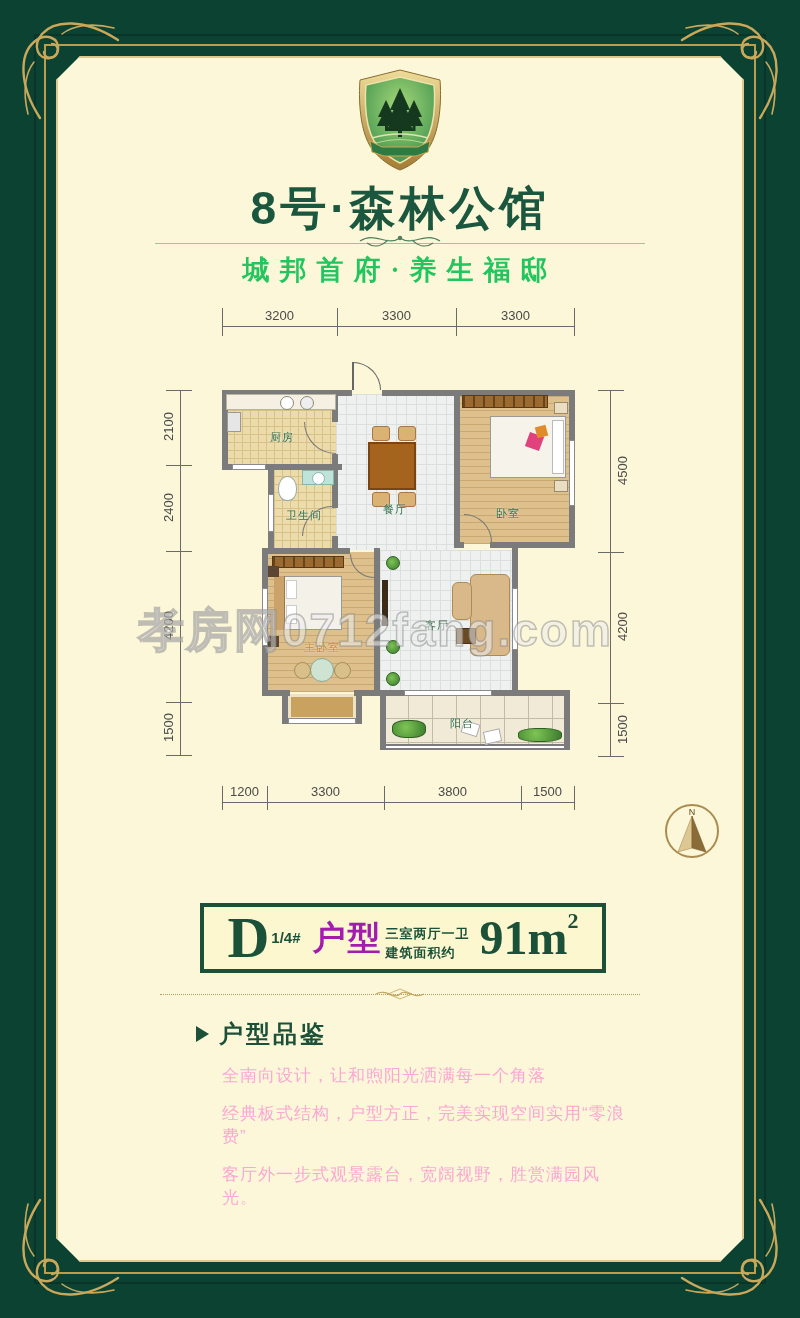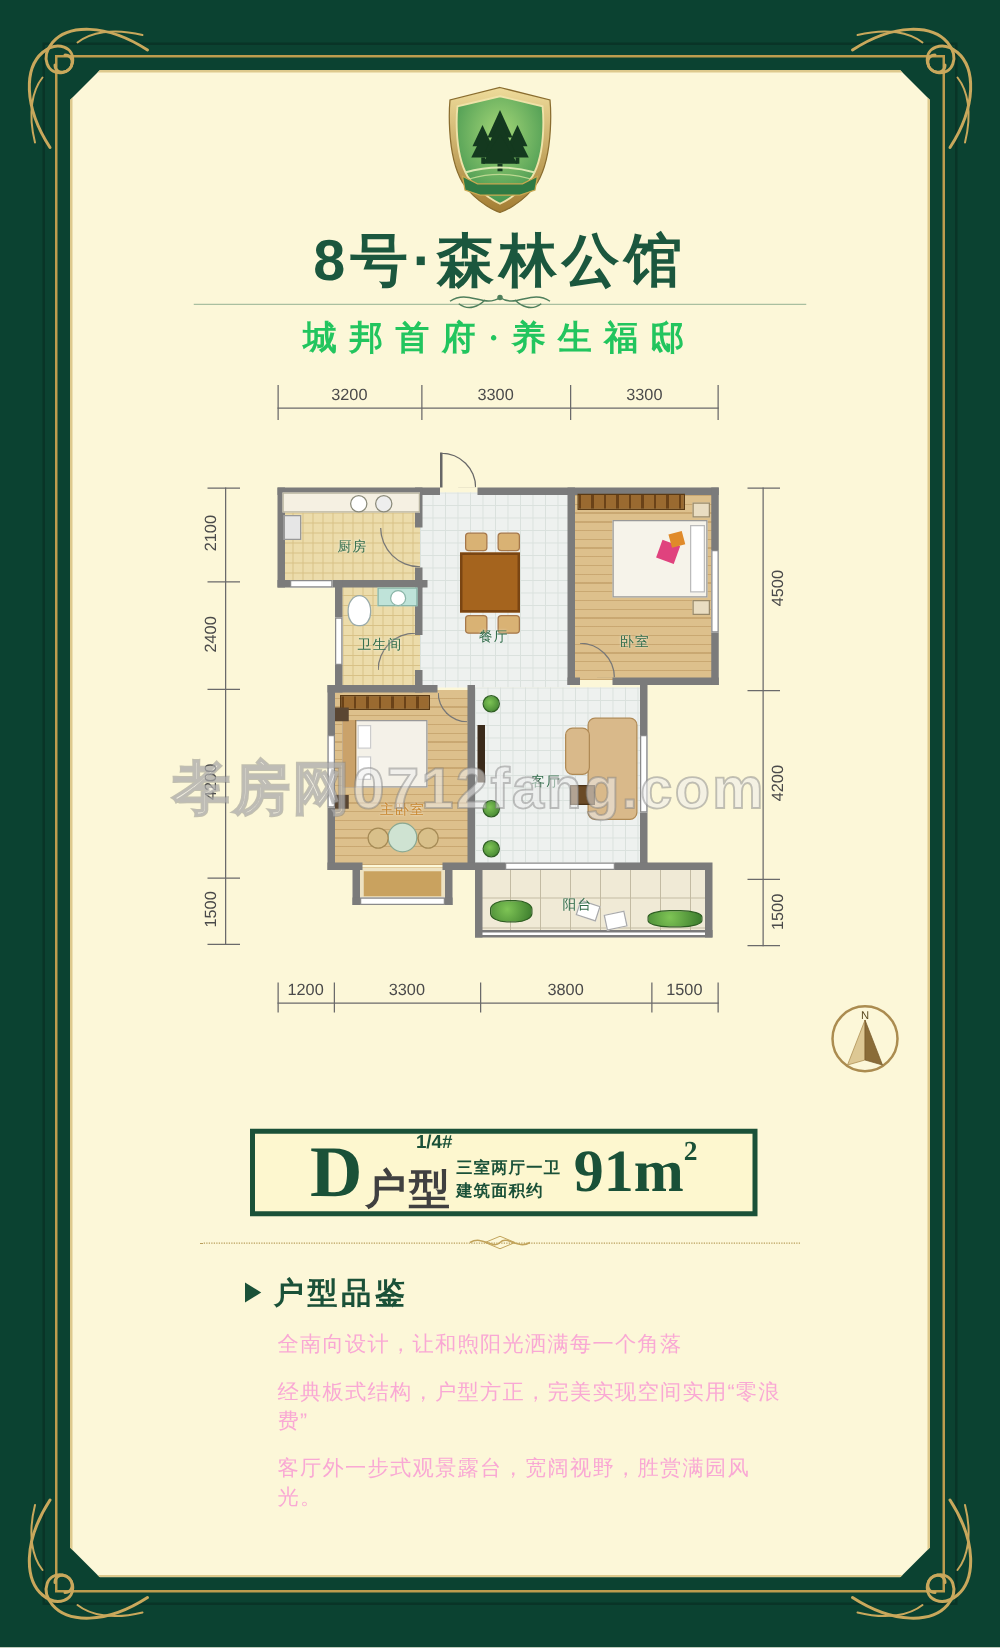--- a/index.html
+++ b/index.html
@@ -280,23 +280,23 @@
 
   <svg class="abs" style="left:663px;top:802px;" width="58" height="58" viewBox="0 0 58 58">
     <circle cx="29" cy="29" r="26" fill="none" stroke="#ab8c50" stroke-width="2"></circle>
     <polygon points="29,14 29,46 15,50" fill="#ddc894" stroke="#ab8c50" stroke-width="0.6"></polygon>
     <polygon points="29,14 29,46 43,50" fill="#8a6c38" stroke="#7a5c2c" stroke-width="0.6"></polygon>
     <text x="29" y="13" text-anchor="middle" font-size="9" fill="#5a4a20" font-family="Liberation Sans, sans-serif">N</text>
   </svg>
 
   <div class="badge">
     <span class="big" style="font-size:58px;line-height:1;">D</span>
-    <span style="display:flex;flex-direction:column;align-items:flex-end;margin-left:2px;gap:12px;">
+    <span style="display:flex;flex-direction:row;align-items:center;margin-left:2px;gap:12px;">
       <span style="font-size:15px;font-weight:bold;color:#1a5138;line-height:1;">1/4#</span>
-      <span style="font-size:33px;font-weight:900;color:#404040;letter-spacing:2px;line-height:1.1;">户型</span>
+      <span style="font-size:33px;font-weight:900;color:#a21caf;letter-spacing:2px;line-height:1.1;">户型</span>
     </span>
     <span style="display:flex;flex-direction:column;margin-left:3px;margin-top:10px;">
       <span style="font-size:13px;font-weight:bold;color:#1a5138;line-height:1.5;letter-spacing:1px;">三室两厅一卫</span>
       <span style="font-size:13px;font-weight:bold;color:#1a5138;line-height:1.5;letter-spacing:1px;">建筑面积约</span>
     </span>
     <span style="margin-left:10px;display:flex;align-items:flex-start;">
       <span class="big" style="font-size:48px;line-height:1;">91m</span>
       <span class="big" style="font-size:22px;line-height:1;margin-top:-4px;">2</span>
     </span>
   </div>

